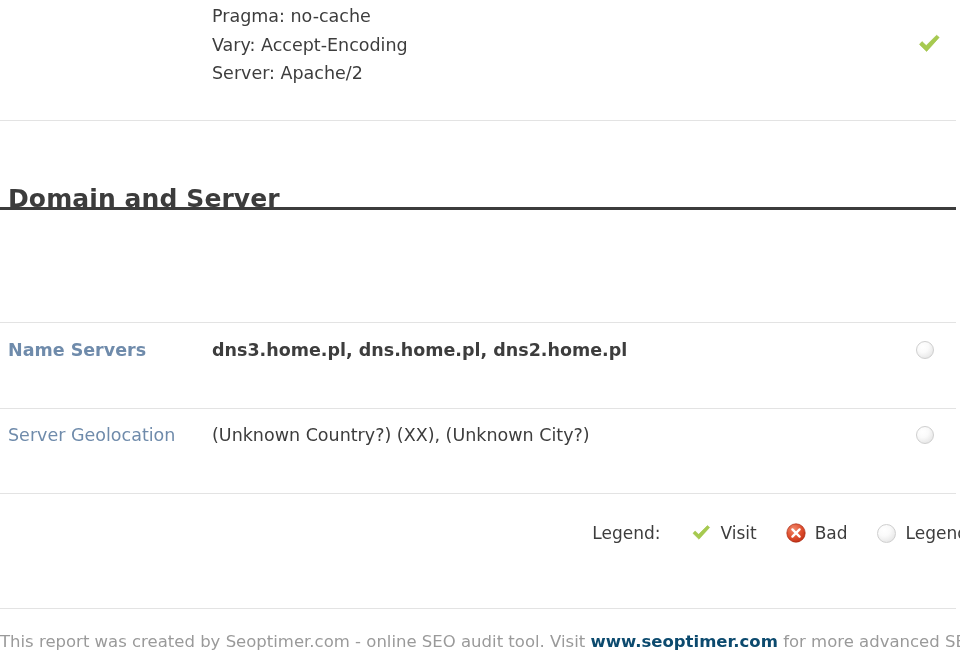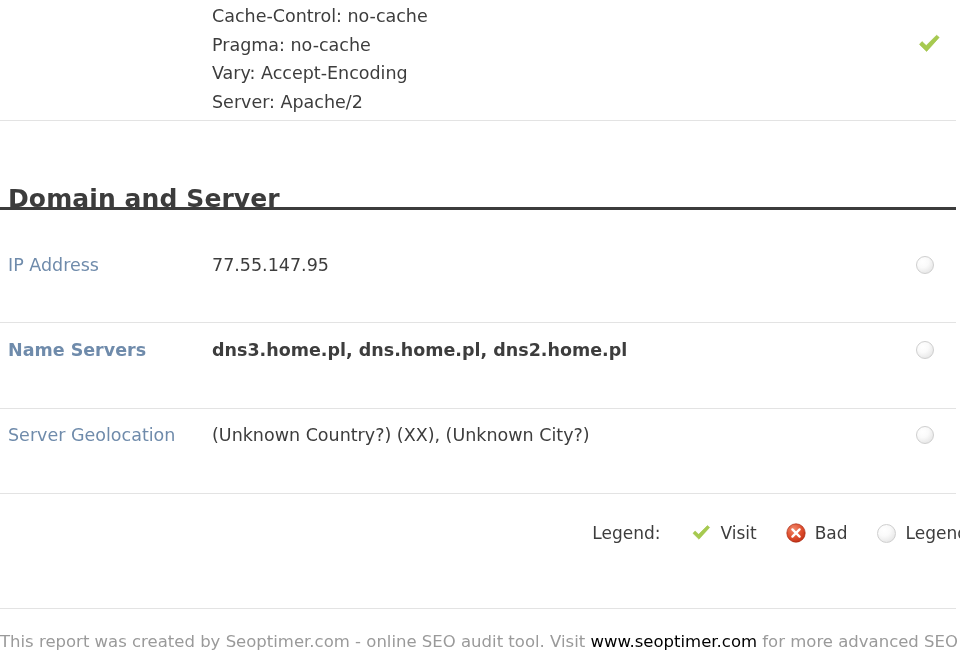--- a/index.html
+++ b/index.html
@@ -159,54 +159,46 @@
     position: absolute;
     left: 0;
     top: 632px;
     width: 956px;
     text-align: center;
     font-size: 16.5px;
     color: #9a9a9a;
     white-space: nowrap;
   }
   .footer-link {
-    color: #000000;
-    font-weight: normal;
+    color: #0c4a6e;
+    font-weight: bold;
   }
 </style>
 </head>
 <body>
 
 <div class="page">
 
   <div class="http-block">
-    <div class="http-line">Cache-Control: no-cache</div>
     <div class="http-line">Pragma: no-cache</div>
     <div class="http-line">Vary: Accept-Encoding</div>
     <div class="http-line">Server: Apache/2</div>
   </div>
 
   <div class="status-icon-top">
     <svg class="icon-check" viewBox="0 0 26 26">
       <path d="M3.5 13.4 L6.0 10.6 L10.2 14.6 L20.6 4.2 L23.2 6.4 L10.6 20.4 Z" fill="#a6ca4f" stroke="#9dbf45" stroke-width="0.6" stroke-linejoin="round"></path>
     </svg>
   </div>
 
   <div class="rule-light" style="top:120px;"></div>
 
   <div class="section-heading">Domain and Server</div>
   <div class="rule-thick" style="top:207px;"></div>
 
-  <div class="row" style="top:255px;">
-    <div class="row-label">IP Address</div>
-    <div class="row-value">77.55.147.95</div>
-    <div class="row-status">
-      <span class="icon-neutral"></span>
-    </div>
-  </div>
   <div class="rule-light" style="top:322px;"></div>
 
   <div class="row" style="top:340px;font-weight:bold;">
     <div class="row-label">Name Servers</div>
     <div class="row-value">dns3.home.pl, dns.home.pl, dns2.home.pl</div>
     <div class="row-status">
       <span class="icon-neutral"></span>
     </div>
   </div>
   <div class="rule-light" style="top:408px;"></div>

